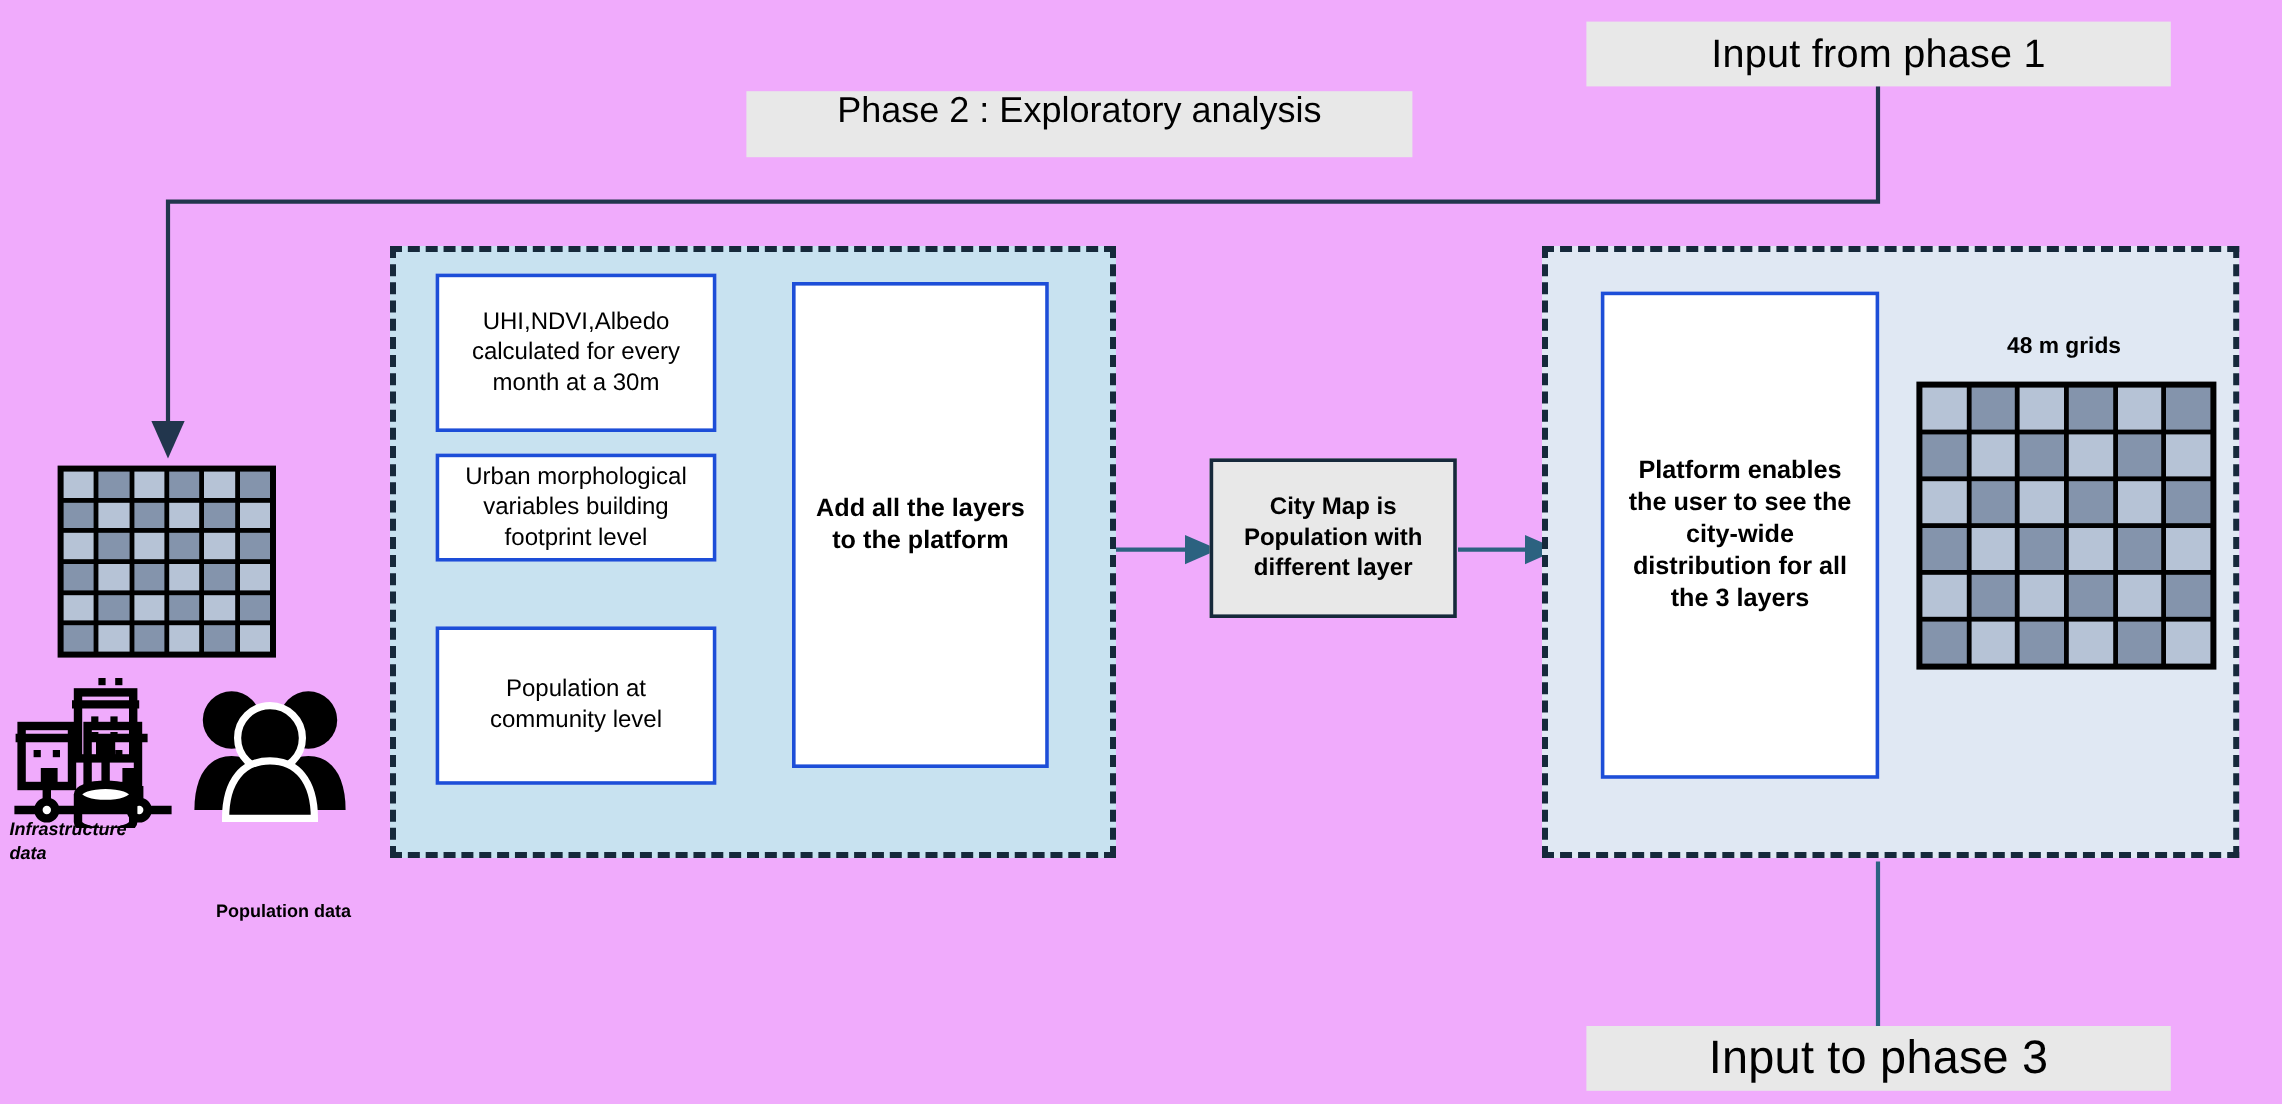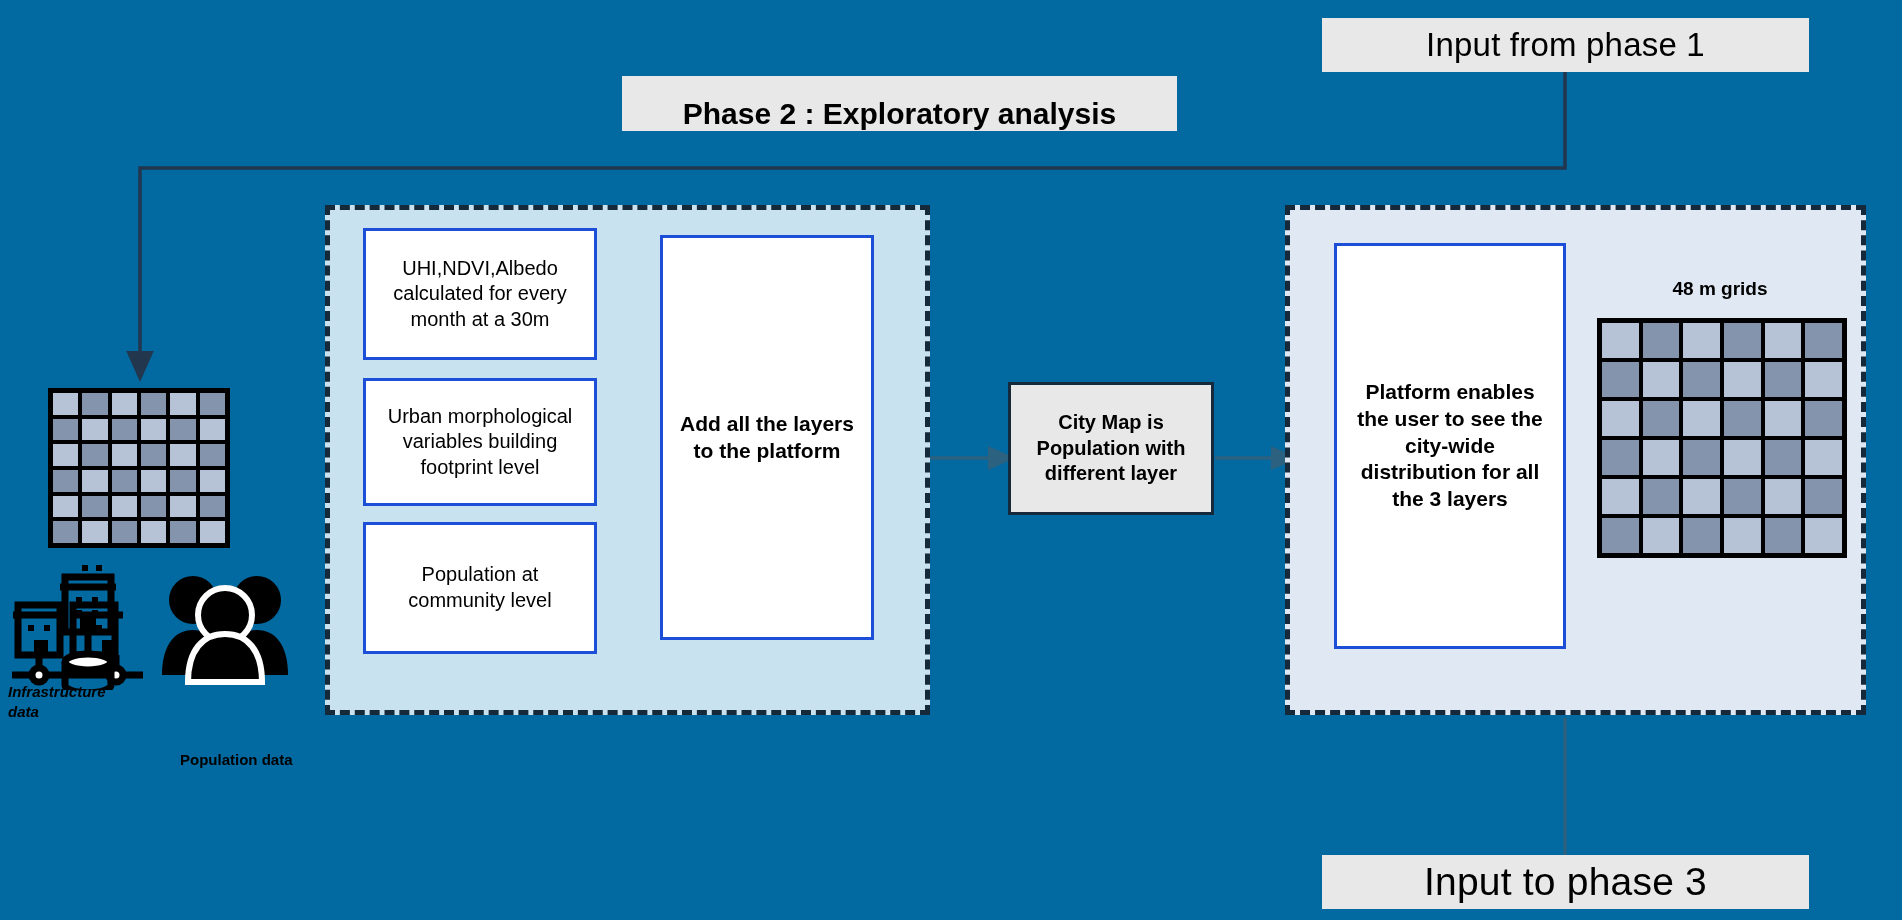--- a/index.html
+++ b/index.html
@@ -6,43 +6,43 @@
   html, body {
     margin: 0; padding: 0;
     background: #ffffff;
     font-family: "Liberation Sans", "DejaVu Sans", sans-serif;
   }
   #canvas {
     position: relative;
     width: 1902px;
     height: 920px;
     overflow: hidden;
-    background: #0369a1;
+    background: #f0abfc;
   }
 
   
   .grey-banner {
     position: absolute;
     background: #e8e8e8;
     color: #000;
     display: flex;
     align-items: center;
     justify-content: center;
     font-weight: 400;
     letter-spacing: .2px;
     white-space: nowrap;
   }
   .title-banner {
     position: absolute;
     background: #e8e8e8;
     color: #000;
     display: flex;
-    align-items: flex-end;
+    align-items: flex-start;
     justify-content: center;
-    font-weight: 700;
+    font-weight: 400;
     white-space: nowrap;
   }
 
   .panel {
     position: absolute;
     border: 5px dashed #16293b;
   }
   .panel-left  { background: #c8e2f0; }
   .panel-right { background: #e0e8f3; }
 
@@ -244,21 +244,21 @@
     <span>Population
 data</span>
   </div>
 
   <div class="panel panel-left" style="left:325px; top:205px; width:605px; height:510px;"></div>
 
   <div class="wbox" style="left:363px; top:228px; width:234px; height:132px; font-size:20px; padding:0 14px;">
     <span>UHI,NDVI,Albedo calculated for every month at a 30m</span>
   </div>
 
-  <div class="wbox" style="left:363px; top:378px; width:234px; height:128px; font-size:20px; padding:0 12px;">
+  <div class="wbox" style="left:363px; top:378px; width:234px; height:90px; font-size:20px; padding:0 12px;">
     <span>Urban morphological variables building footprint level</span>
   </div>
 
   <div class="wbox" style="left:363px; top:522px; width:234px; height:132px; font-size:20px; padding:0 14px;">
     <span>Population at community level</span>
   </div>
 
   <div class="wbox bold" style="left:660px; top:235px; width:214px; height:405px; font-size:21px; padding:0 16px;">
     <span>Add all the layers to the platform</span>
   </div>

